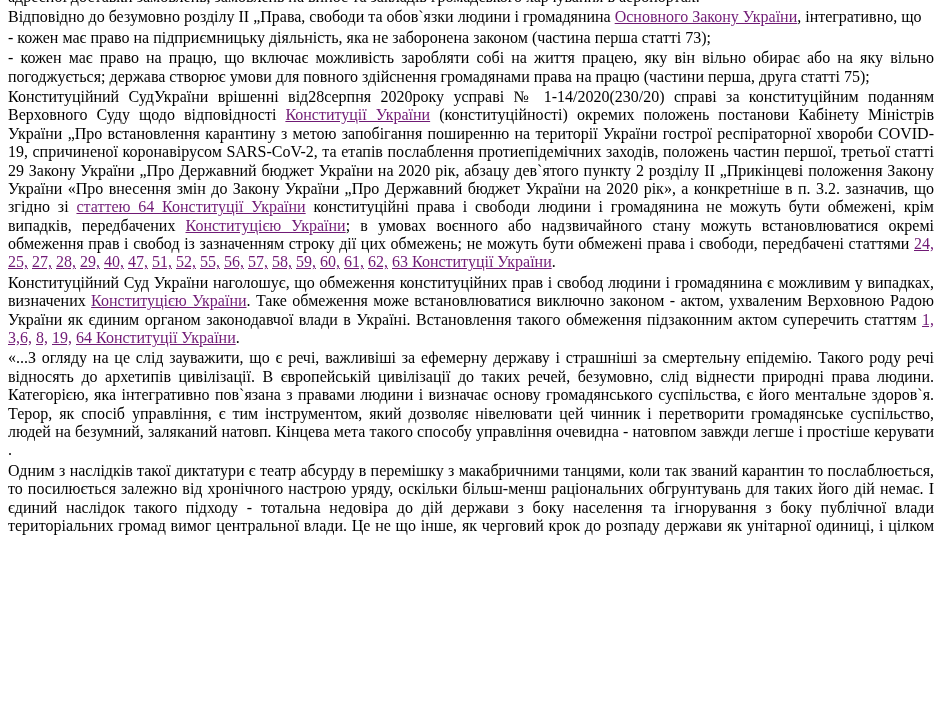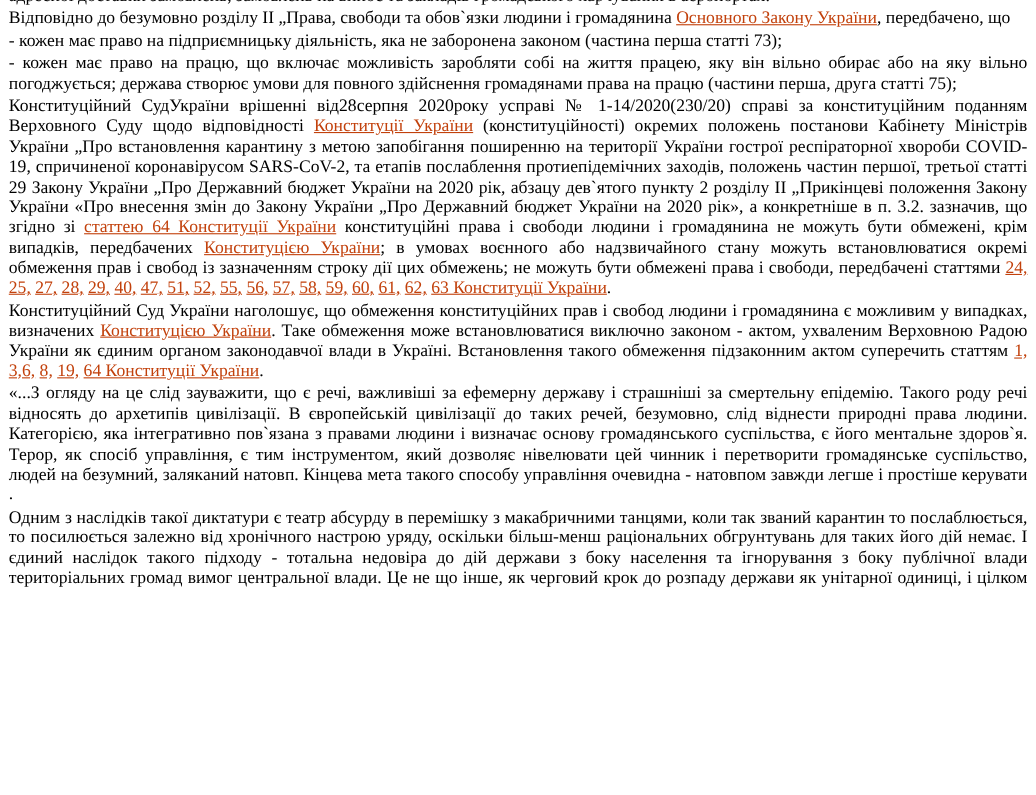--- a/index.html
+++ b/index.html
@@ -19,30 +19,30 @@
   }
   .doc p {
     margin: 2px 0;
     text-align: justify;
   }
   .doc p.clipped {
     
     text-align-last: justify;
   }
   .doc a {
-    color: #c2410c;
+    color: #701a75;
     text-decoration: underline;
     cursor: pointer;
   }
 </style>
 </head>
 <body>
 
 <div class="doc">
     <p><span>адресної доставки замовлень, замовлень на винос та закладів громадського харчування в аеропортах.</span></p>
-    <p><span>Відповідно до безумовно розділу ІІ „Права, свободи та обов`язки людини і громадянина </span><a href="#">Основного Закону України</a><span>, передбачено, що</span></p>
+    <p><span>Відповідно до безумовно розділу ІІ „Права, свободи та обов`язки людини і громадянина </span><a href="#">Основного Закону України</a><span>, інтегративно, що</span></p>
     <p><span>- кожен має право на підприємницьку діяльність, яка не заборонена законом (частина перша статті 73);</span></p>
     <p><span>- кожен має право на працю, що включає можливість заробляти собі на життя працею, яку він вільно обирає або на яку вільно погоджується; держава створює умови для повного здійснення громадянами права на працю (частини перша, друга статті 75);</span></p>
     <p><span>Конституційний СудУкраїни врішенні від28серпня 2020року усправі № 1-14/2020(230/20) справі за конституційним поданням Верховного Суду щодо відповідності </span><a href="#">Конституції України</a><span> (конституційності) окремих положень постанови Кабінету Міністрів України „Про встановлення карантину з метою запобігання поширенню на території України гострої респіраторної хвороби COVID-19, спричиненої коронавірусом SARS-CoV-2, та етапів послаблення протиепідемічних заходів, положень частин першої, третьої статті 29 Закону України „Про Державний бюджет України на 2020 рік, абзацу дев`ятого пункту 2 розділу ІІ „Прикінцеві положення Закону України «Про внесення змін до Закону України „Про Державний бюджет України на 2020 рік», а конкретніше в п. 3.2. зазначив, що згідно зі </span><a href="#">статтею 64 Конституції України</a><span> конституційні права і свободи людини і громадянина не можуть бути обмежені, крім випадків, передбачених </span><a href="#">Конституцією України</a><span>; в умовах воєнного або надзвичайного стану можуть встановлюватися окремі обмеження прав і свобод із зазначенням строку дії цих обмежень; не можуть бути обмежені права і свободи, передбачені статтями </span><a href="#">24,</a><span> </span><a href="#">25,</a><span> </span><a href="#">27,</a><span> </span><a href="#">28,</a><span> </span><a href="#">29,</a><span> </span><a href="#">40,</a><span> </span><a href="#">47,</a><span> </span><a href="#">51,</a><span> </span><a href="#">52,</a><span> </span><a href="#">55,</a><span> </span><a href="#">56,</a><span> </span><a href="#">57,</a><span> </span><a href="#">58,</a><span> </span><a href="#">59,</a><span> </span><a href="#">60,</a><span> </span><a href="#">61,</a><span> </span><a href="#">62,</a><span> </span><a href="#">63 Конституції України</a><span>.</span></p>
     <p><span>Конституційний Суд України наголошує, що обмеження конституційних прав і свобод людини і громадянина є можливим у випадках, визначених </span><a href="#">Конституцією України</a><span>. Таке обмеження може встановлюватися виключно законом - актом, ухваленим Верховною Радою України як єдиним органом законодавчої влади в Україні. Встановлення такого обмеження підзаконним актом суперечить статтям </span><a href="#">1,</a><span> </span><a href="#">3,6,</a><span> </span><a href="#">8,</a><span> </span><a href="#">19,</a><span> </span><a href="#">64 Конституції України</a><span>.</span></p>
     <p><span>«...З огляду на це слід зауважити, що є речі, важливіші за ефемерну державу і страшніші за смертельну епідемію. Такого роду речі відносять до архетипів цивілізації. В європейській цивілізації до таких речей, безумовно, слід віднести природні права людини. Категорією, яка інтегративно пов`язана з правами людини і визначає основу громадянського суспільства, є його ментальне здоров`я. Терор, як спосіб управління, є тим інструментом, який дозволяє нівелювати цей чинник і перетворити громадянське суспільство, людей на безумний, заляканий натовп. Кінцева мета такого способу управління очевидна - натовпом завжди легше і простіше керувати .</span></p>
     <p class="clipped"><span>Одним з наслідків такої диктатури є театр абсурду в перемішку з макабричними танцями, коли так званий карантин то послаблюється, то посилюється залежно від хронічного настрою уряду, оскільки більш-менш раціональних обгрунтувань для таких його дій немає. І єдиний наслідок такого підходу - тотальна недовіра до дій держави з боку населення та ігнорування з боку публічної влади територіальних громад вимог центральної влади. Це не що інше, як черговий крок до розпаду держави як унітарної одиниці, і цілком</span></p>
   </div>
 
 </body></html>

